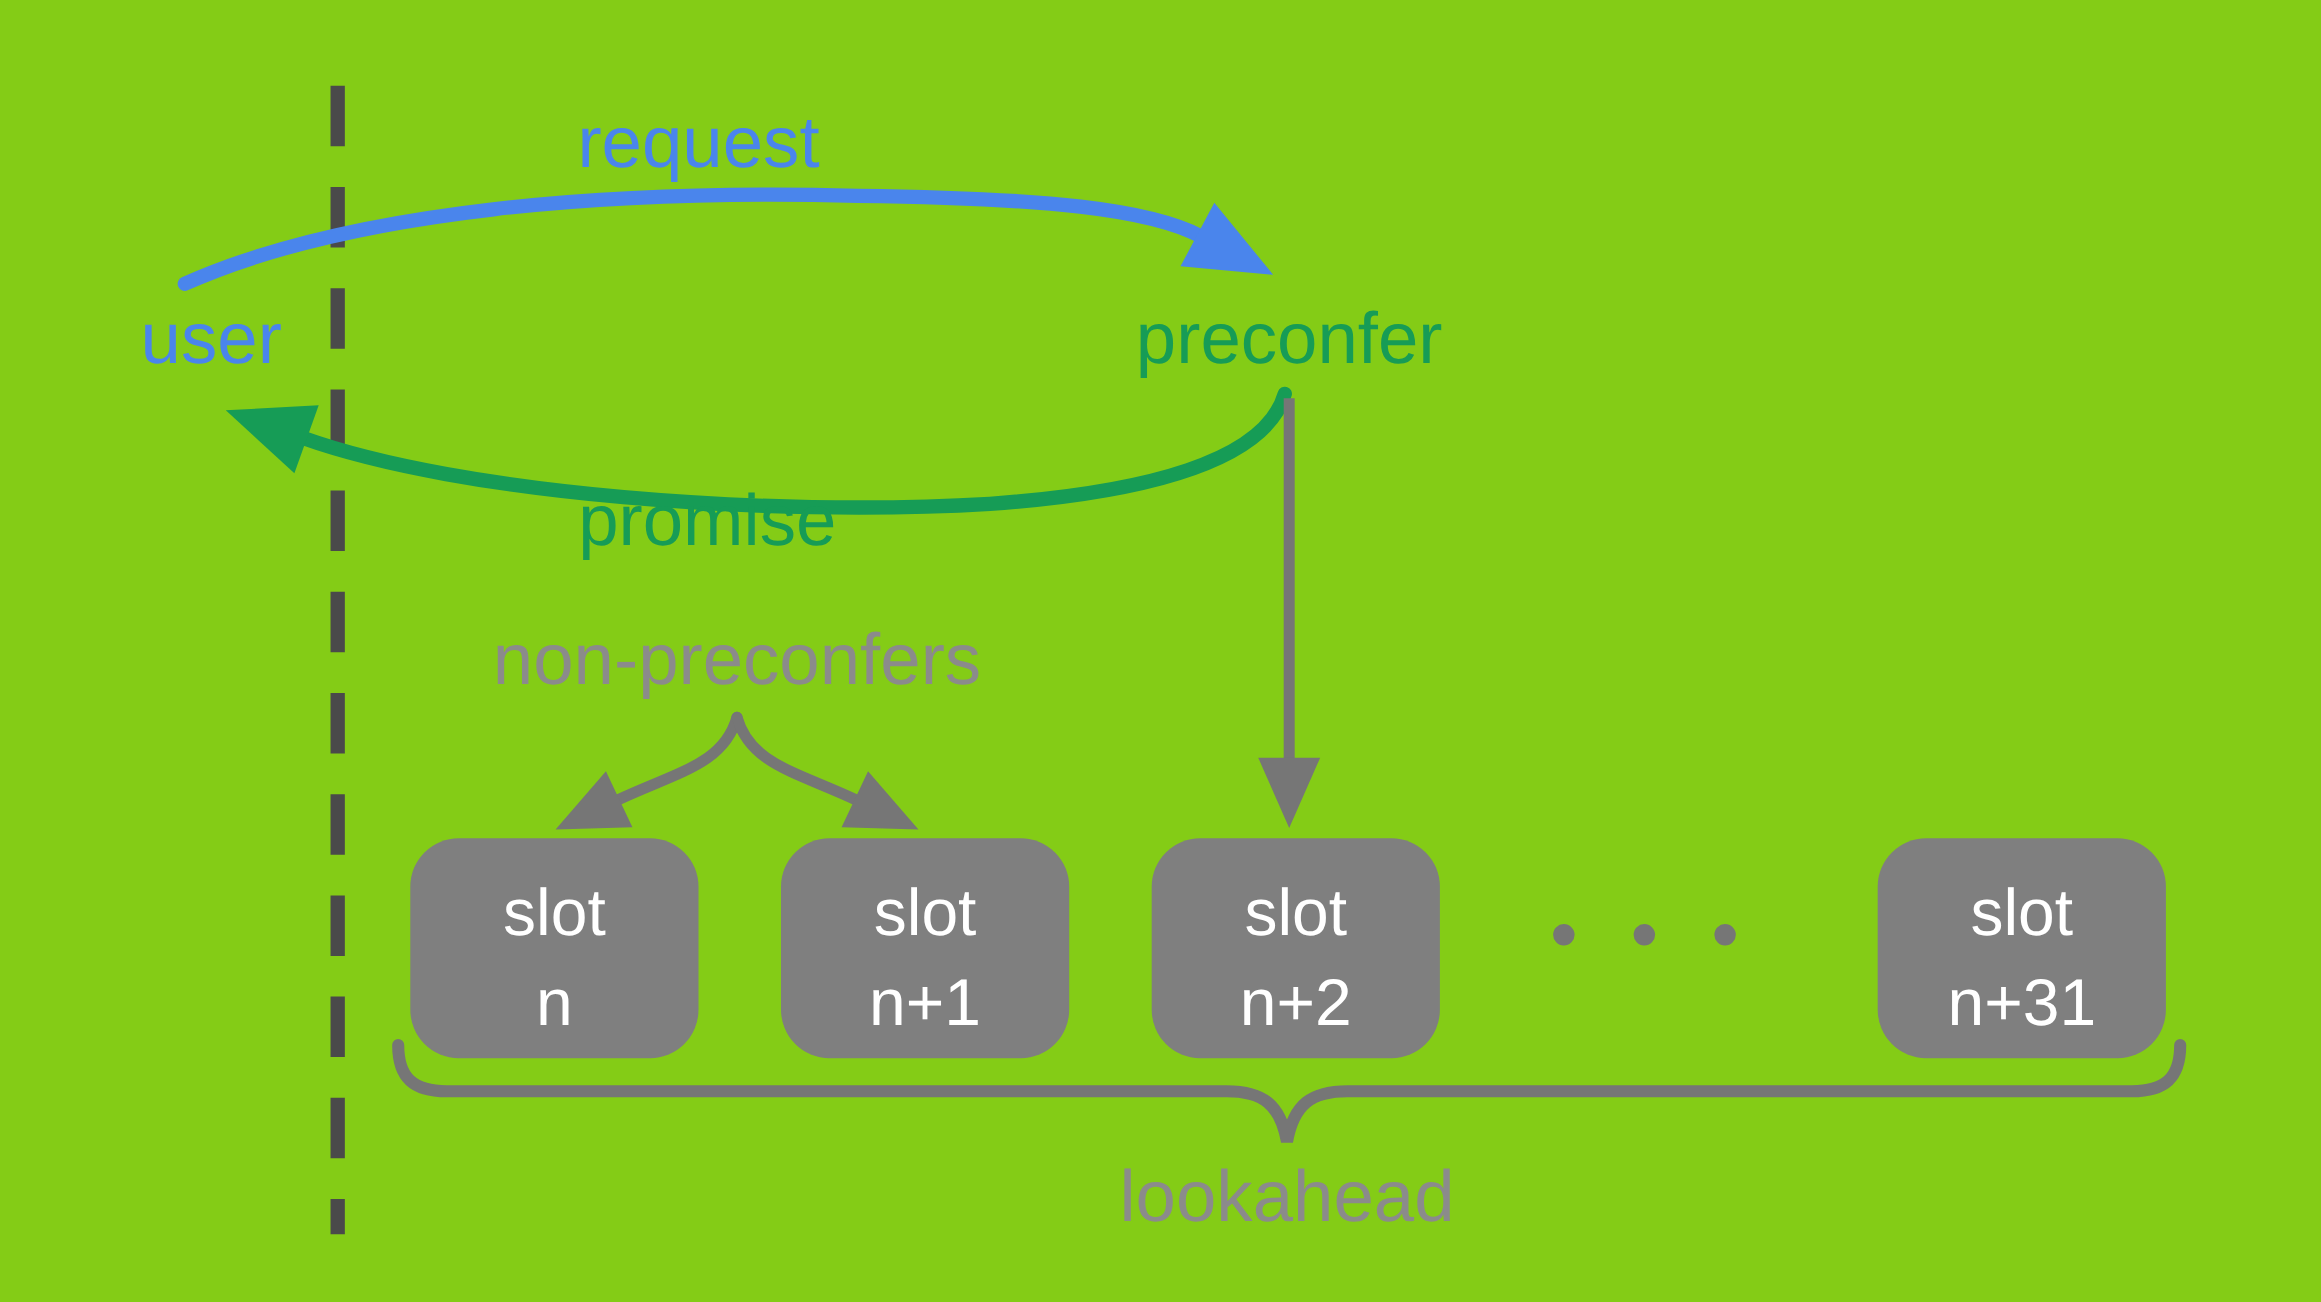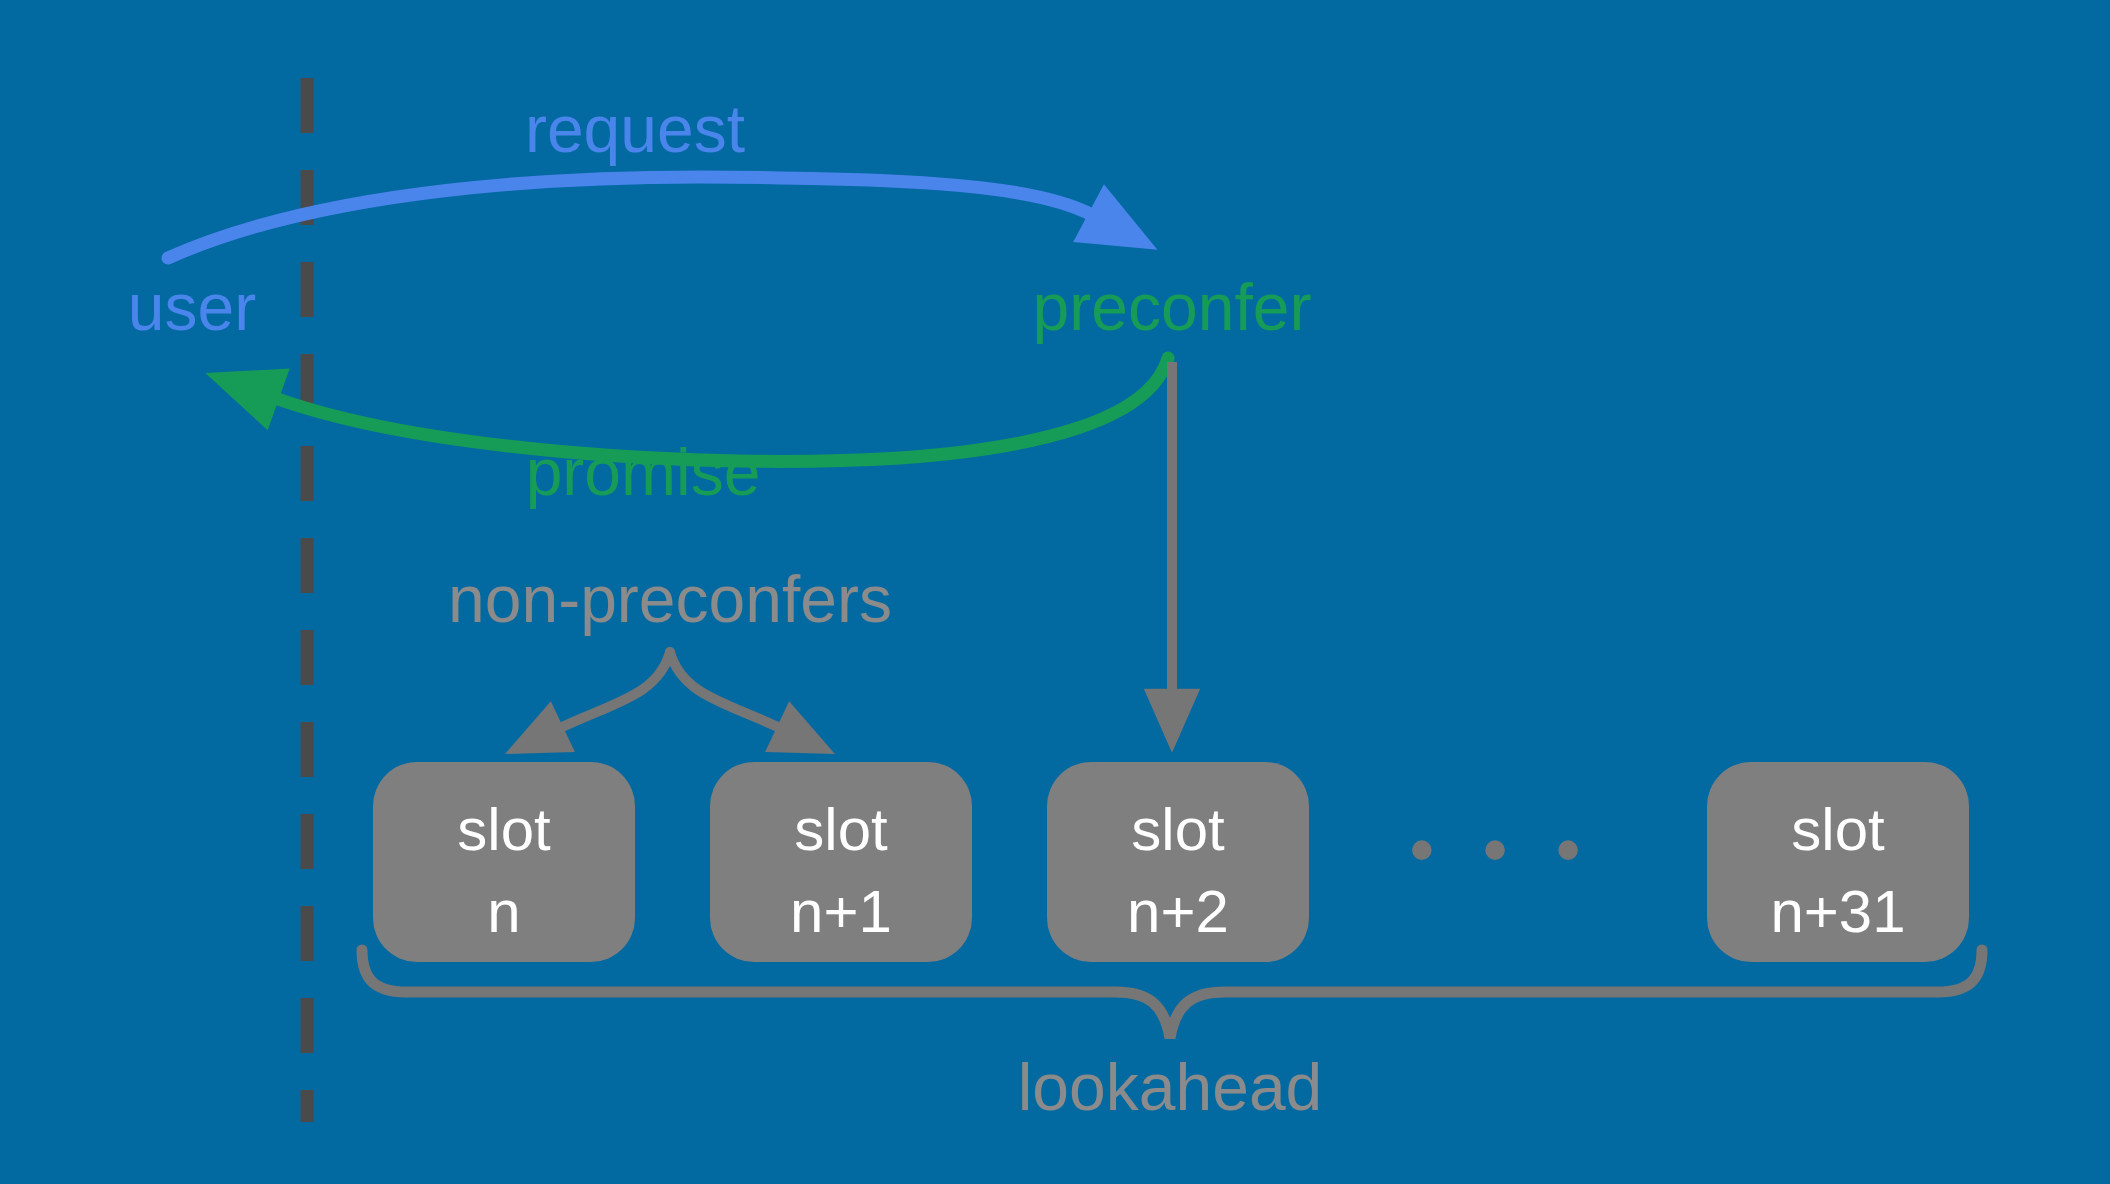--- a/index.html
+++ b/index.html
@@ -1,16 +1,16 @@
 <!DOCTYPE html>
 <html><head>
 <meta charset="utf-8">
 <style>
   html,body{margin:0;padding:0;background:#ffffff;}
-  .canvas{position:relative;width:2110px;height:1184px;background:#0369a1;overflow:hidden;}
+  .canvas{position:relative;width:2110px;height:1184px;background:#84cc16;overflow:hidden;}
   svg{display:block;}
   text{font-family:"Liberation Sans", sans-serif;}
   .label{font-size:66px;}
   .slot-label{font-size:60px;font-weight:400;}
   .dots-text{font-size:72px;letter-spacing:14px;}
 </style>
 </head>
 <body>
 
 <div class="canvas">

